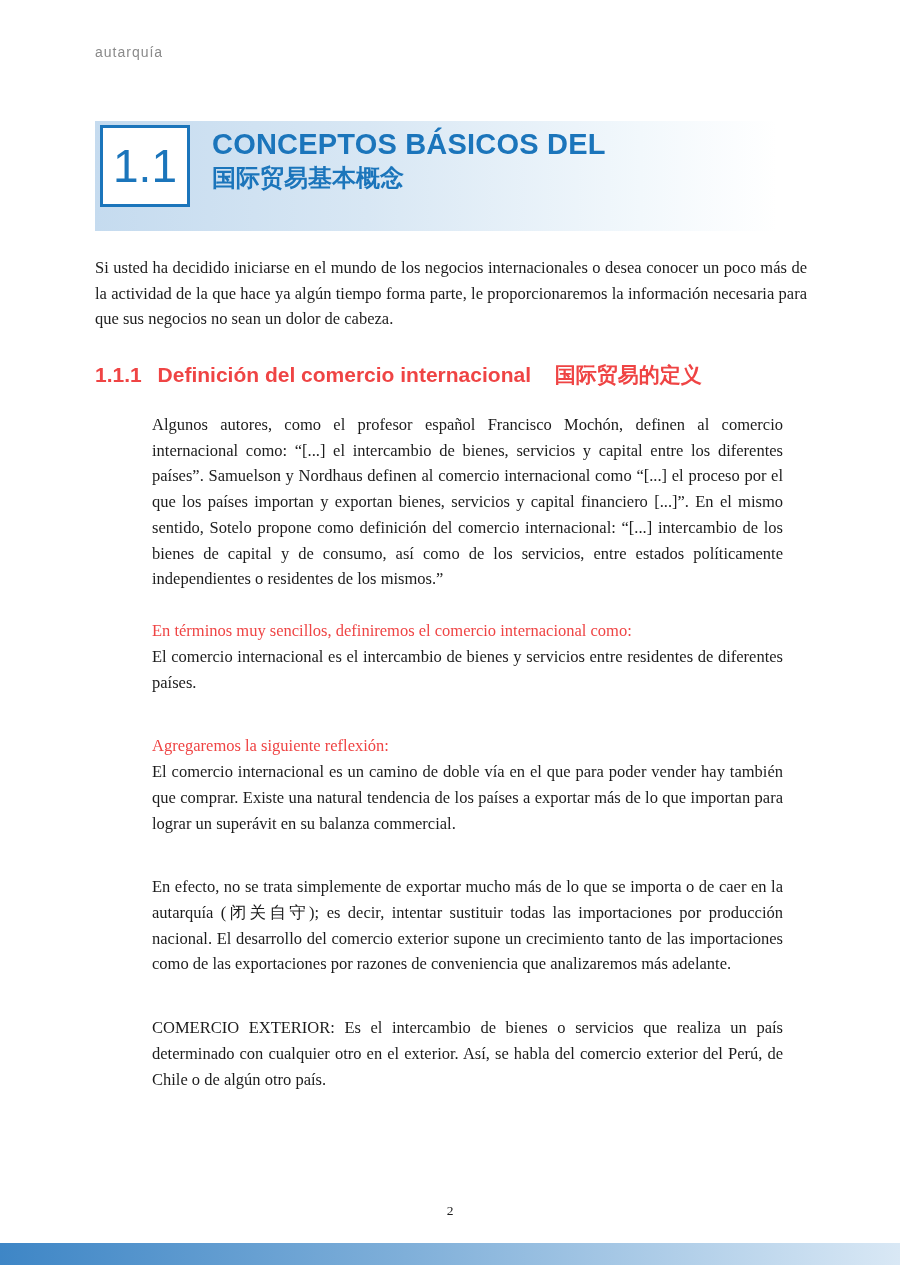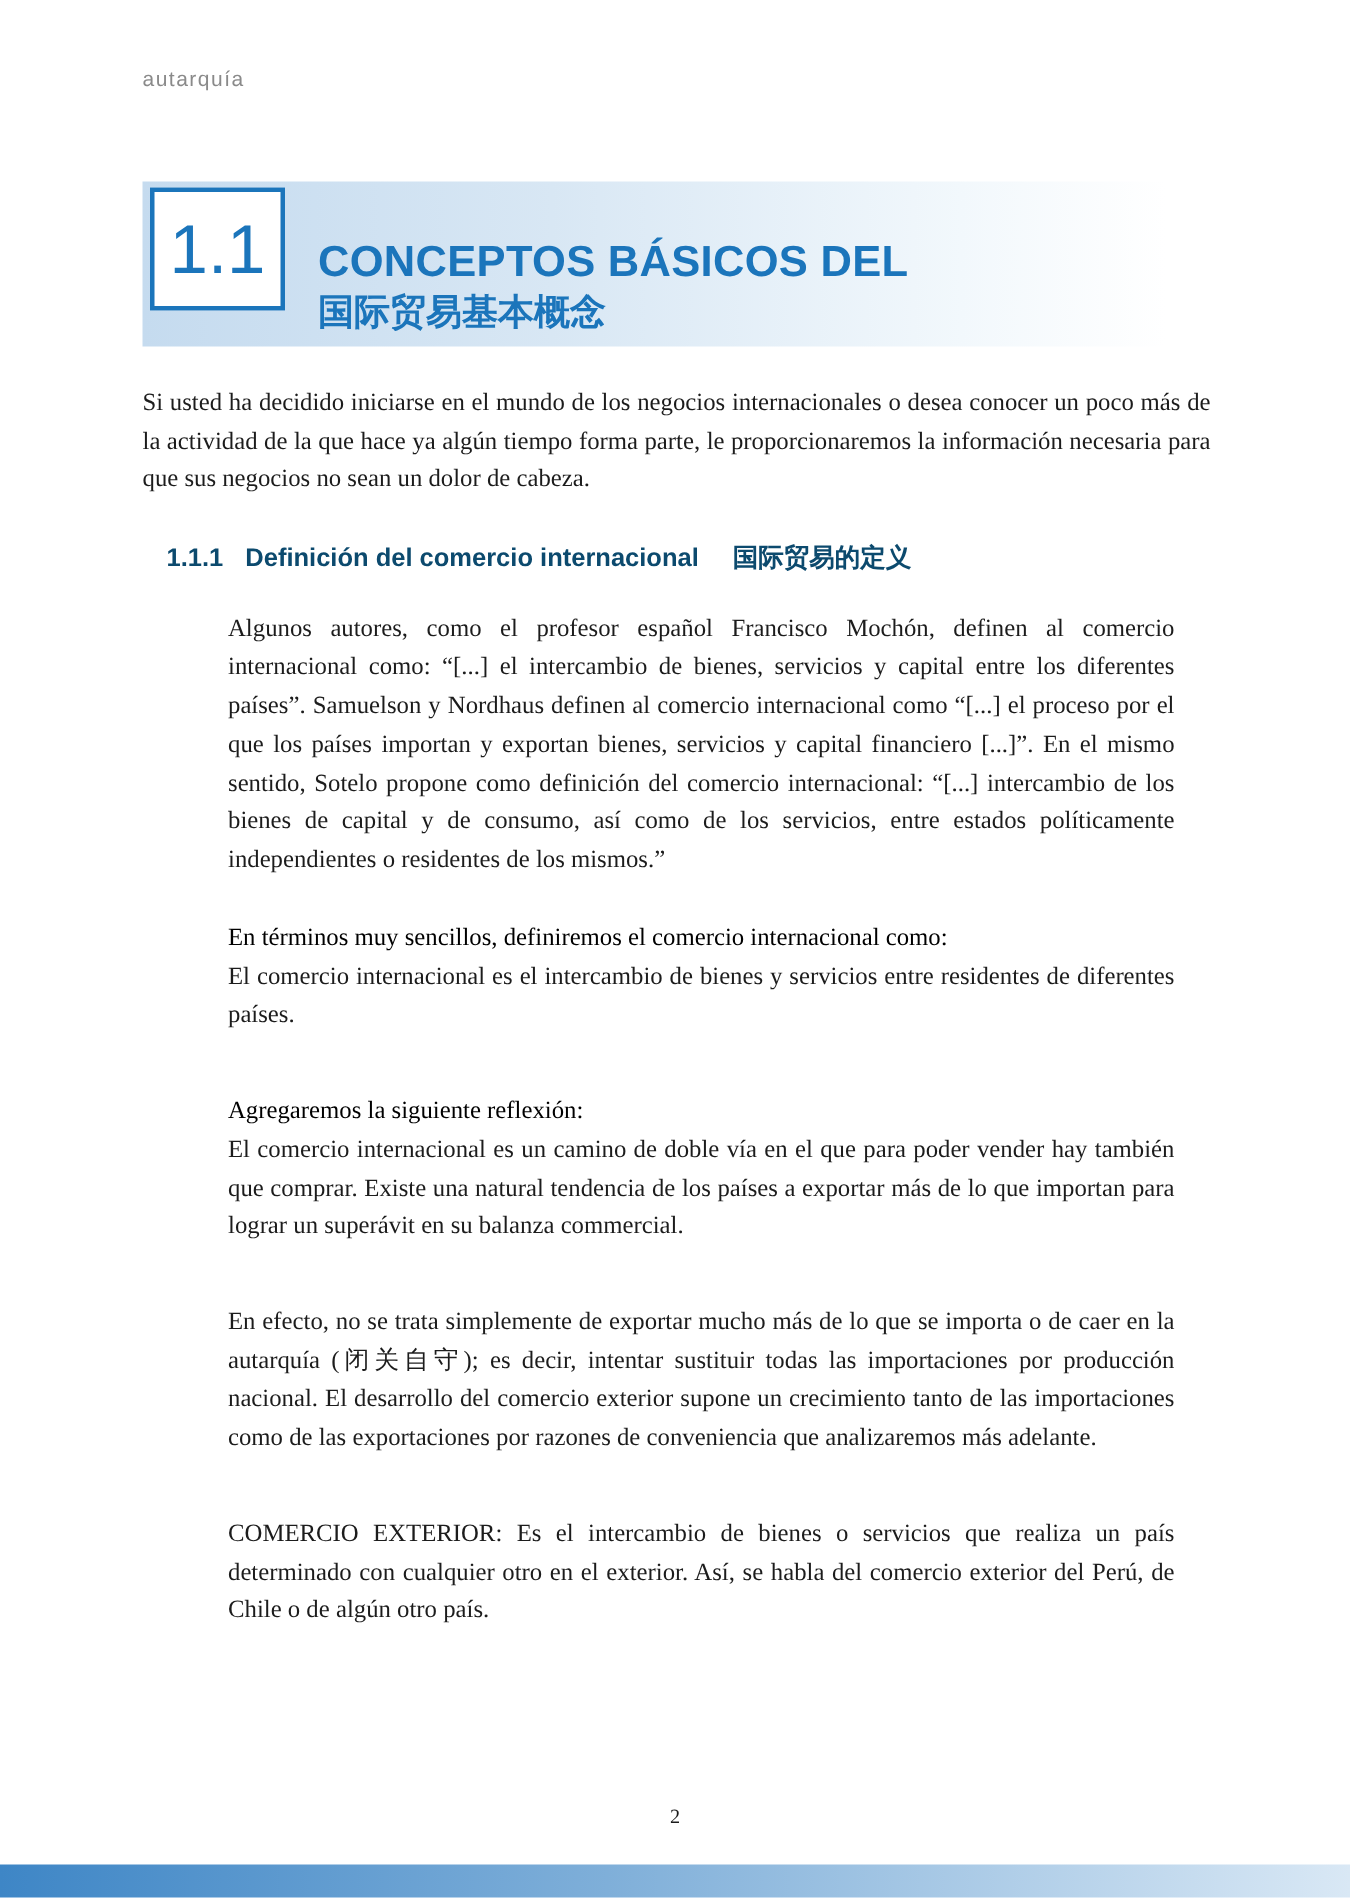--- a/index.html
+++ b/index.html
@@ -47,21 +47,20 @@
     display: flex;
     align-items: center;
     justify-content: center;
     font-family: "Liberation Sans", sans-serif;
     font-weight: normal;
     font-size: 46px;
     color: #1b75bb;
   }
   .banner-text {
     padding: 7px 0 0 117px;
-    margin-top: 31px;
   }
   .banner-title {
     font-family: "Liberation Sans", sans-serif;
     font-weight: bold;
     font-size: 29px;
     line-height: 32px;
     color: #1b75bb;
     letter-spacing: 0.2px;
   }
   .banner-subtitle {
@@ -83,38 +82,38 @@
     line-height: 1.56;
   }
   .content p {
     margin: 26px 0 0 0;
     text-align: justify;
   }
   p.intro {
     margin-top: 0;
   }
   .section-heading {
-    margin: 27px 0 0 16px;
+    margin: 27px 0 0 0;
     font-family: "Liberation Sans", sans-serif;
     font-weight: bold;
-    font-size: 17px;
-    color: #0c4a6e;
+    font-size: 21px;
+    color: #ef4444;
   }
   .section-heading .sec-num { margin-right: 10px; }
   .section-heading .sec-cn  { margin-left: 18px; }
 
   .indent {
     margin-left: 57px;
     margin-right: 24px;
   }
   .indent p:first-child { margin-top: 20px; }
   .indent p.tight { margin-top: 0; }
   .indent p.gap-lg { margin-top: 38px; }
   .lead {
-    color: #000000;
+    color: #ef4444;
   }
   .subheading {
     color: #1b75bb;
     text-align: left !important;
   }
 
   
   .page-number {
     position: absolute;
     top: 1203px;

